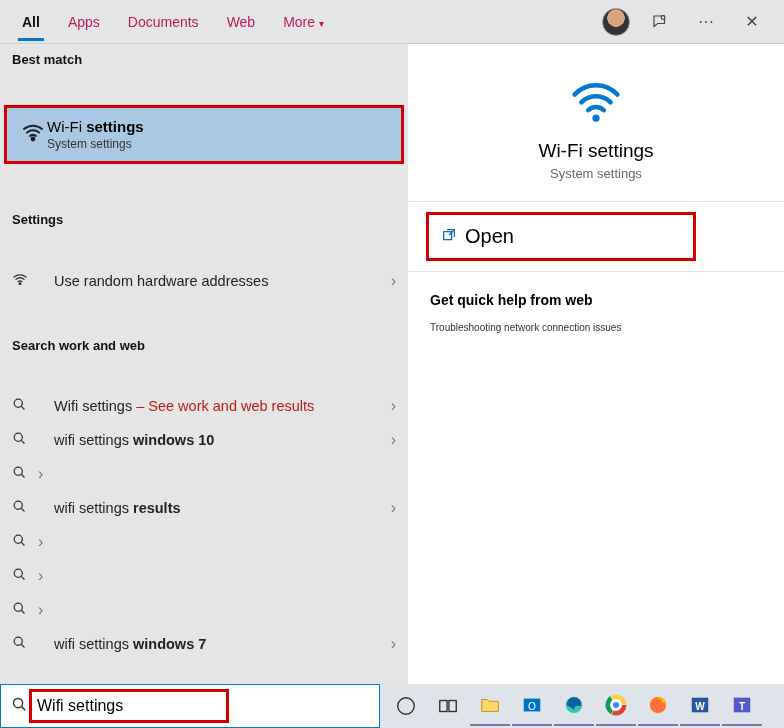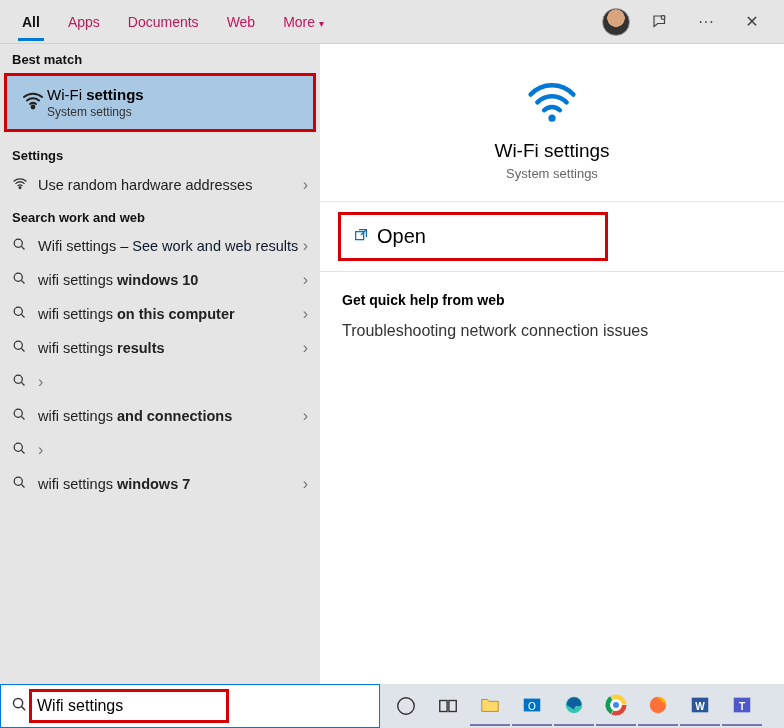--- a/index.html
+++ b/index.html
@@ -13,49 +13,49 @@
 .tab.active { color: #111; font-weight: 600; }
 .tab.active::after { content: ""; position: absolute; left: 10px; right: 10px; bottom: -1px; height: 3px; background: #0078d4; }
 .tab .chev { margin-left: 4px; font-size: 10px; }
 
 .header-right { margin-left: auto; display: flex; align-items: center; gap: 14px; padding-right: 8px; }
 .avatar { width: 28px; height: 28px; border-radius: 50%; background: radial-gradient(circle at 50% 35%, #d7a47d 40%, #333 42%); border: 1px solid #999; }
 .hdr-btn { width: 32px; height: 32px; display: flex; align-items: center; justify-content: center; color: #444; font-size: 16px; cursor: pointer; }
 
 
 .cols { flex: 1; display: flex; min-height: 0; }
-.left { width: 320px; background: #e5e5e5; display: flex; flex-direction: column; overflow: hidden; }
+.left { width: 408px; background: #e5e5e5; display: flex; flex-direction: column; overflow: hidden; gap: 32px; }
 .right { flex: 1; background: #fff; display: flex; flex-direction: column; }
 
 .section-label { font-weight: 600; font-size: 13px; padding: 8px 12px 4px; color: #111; }
 
 .best-match { margin: 2px 4px 8px 4px; border: 3px solid #d40000; }
 .best-match-inner { background: #a8c8e4; display: flex; align-items: center; padding: 10px 12px; }
 .wifi-glyph { width: 28px; text-align: center; font-size: 20px; }
 .bm-text .t1 { font-size: 15px; }
 .bm-text .t2 { font-size: 12px; color: #333; margin-top: 2px; }
 
 .row { display: flex; align-items: center; padding: 8px 12px; font-size: 14.5px; color: #222; cursor: pointer; position: relative; }
 .row .ic { width: 26px; text-align: left; font-size: 15px; color: #333; }
-.row .lbl { flex: 1; }
+.row .lbl { flex: 1; margin-left: 16px; }
 .row .chev-r { color: #777; font-size: 16px; }
 
 
 .detail-top { display: flex; flex-direction: column; align-items: center; padding: 28px 0 20px; }
 .detail-top svg { width: 54px; height: 54px; }
 .detail-top .dt1 { font-size: 19px; margin-top: 14px; }
 .detail-top .dt2 { font-size: 13px; color: #666; margin-top: 4px; }
 
 .rsec { border-top: 1px solid #e4e4e4; border-bottom: 1px solid #e4e4e4; padding: 10px 18px; }
 .open-row { display: flex; align-items: center; padding: 10px 12px; font-size: 20px; cursor: pointer; border: 3px solid #d40000; width: 270px; }
 .open-row .oic { width: 24px; color: #0068b8; font-size: 15px; }
 
 .help-sec { padding: 20px 22px; }
 .help-sec .h1 { font-weight: 600; font-size: 14px; margin-bottom: 14px; }
-.help-sec .ln { font-size: 16px; color: #333; }
+.help-sec .ln { font-size: 10px; color: #333; }
 
 
 .searchbar { position: absolute; left: 0; width: 380px; top: 684px; height: 44px; display: flex; align-items: center; background: #fff; border: 1px solid #0078d4; }
 .searchbar .sic { width: 36px; text-align: center; font-size: 16px; color: #333; }
 .searchbar input { flex: 1; border: none; outline: none; font-size: 16px; height: 100%; }
 .searchbar .redbox { position: absolute; left: 28px; top: 4px; width: 200px; height: 34px; border: 3px solid #d40000; pointer-events: none; }
 
 
 .taskbar { position: absolute; left: 380px; right: 0; top: 684px; height: 44px; background: #dfe4ea; display: flex; align-items: center; padding: 0 6px; gap: 2px; }
 .tb { width: 40px; height: 40px; display: flex; align-items: center; justify-content: center; font-size: 18px; cursor: pointer; }
@@ -119,37 +119,36 @@
         <div class="chev-r">›</div>
       </div>
 
       <div class="section-label">Search work and web</div>
       <div id="web-list">
           <div class="row">
             <div class="ic"><svg viewBox="0 0 24 24" width="15" height="15" fill="none" stroke="#333" stroke-width="2">
                 <circle cx="10" cy="10" r="6.5"></circle>
                 <path d="M15 15l5 5"></path>
               </svg></div>
-    <div class="lbl"><span>Wifi settings</span><b></b><span style="color:#0f172a"> – See work and web results</span></div>
+    <div class="lbl"><span>Wifi settings</span><b></b><span style="color:#b91c1c"> – See work and web results</span></div>
     <div class="chev-r">›</div>
           </div>
           <div class="row">
             <div class="ic"><svg viewBox="0 0 24 24" width="15" height="15" fill="none" stroke="#333" stroke-width="2">
                 <circle cx="10" cy="10" r="6.5"></circle>
                 <path d="M15 15l5 5"></path>
               </svg></div>
     <div class="lbl"><span>wifi settings </span><b>windows 10</b><span style="color:#777"></span></div>
     <div class="chev-r">›</div>
           </div>
           <div class="row">
             <div class="ic"><svg viewBox="0 0 24 24" width="15" height="15" fill="none" stroke="#333" stroke-width="2">
                 <circle cx="10" cy="10" r="6.5"></circle>
                 <path d="M15 15l5 5"></path>
               </svg></div>
-    <div class="lbl"><span>wifi settings </span><b>on this computer</b><span style="color:#777"></span></div>
     <div class="chev-r">›</div>
           </div>
           <div class="row">
             <div class="ic"><svg viewBox="0 0 24 24" width="15" height="15" fill="none" stroke="#333" stroke-width="2">
                 <circle cx="10" cy="10" r="6.5"></circle>
                 <path d="M15 15l5 5"></path>
               </svg></div>
     <div class="lbl"><span>wifi settings </span><b>results</b><span style="color:#777"></span></div>
     <div class="chev-r">›</div>
           </div>
@@ -158,21 +157,20 @@
                 <circle cx="10" cy="10" r="6.5"></circle>
                 <path d="M15 15l5 5"></path>
               </svg></div>
     <div class="chev-r">›</div>
           </div>
           <div class="row">
             <div class="ic"><svg viewBox="0 0 24 24" width="15" height="15" fill="none" stroke="#333" stroke-width="2">
                 <circle cx="10" cy="10" r="6.5"></circle>
                 <path d="M15 15l5 5"></path>
               </svg></div>
-    <div class="lbl"><span>wifi settings </span><b>and connections</b><span style="color:#777"></span></div>
     <div class="chev-r">›</div>
           </div>
           <div class="row">
             <div class="ic"><svg viewBox="0 0 24 24" width="15" height="15" fill="none" stroke="#333" stroke-width="2">
                 <circle cx="10" cy="10" r="6.5"></circle>
                 <path d="M15 15l5 5"></path>
               </svg></div>
     <div class="chev-r">›</div>
           </div>
           <div class="row">

